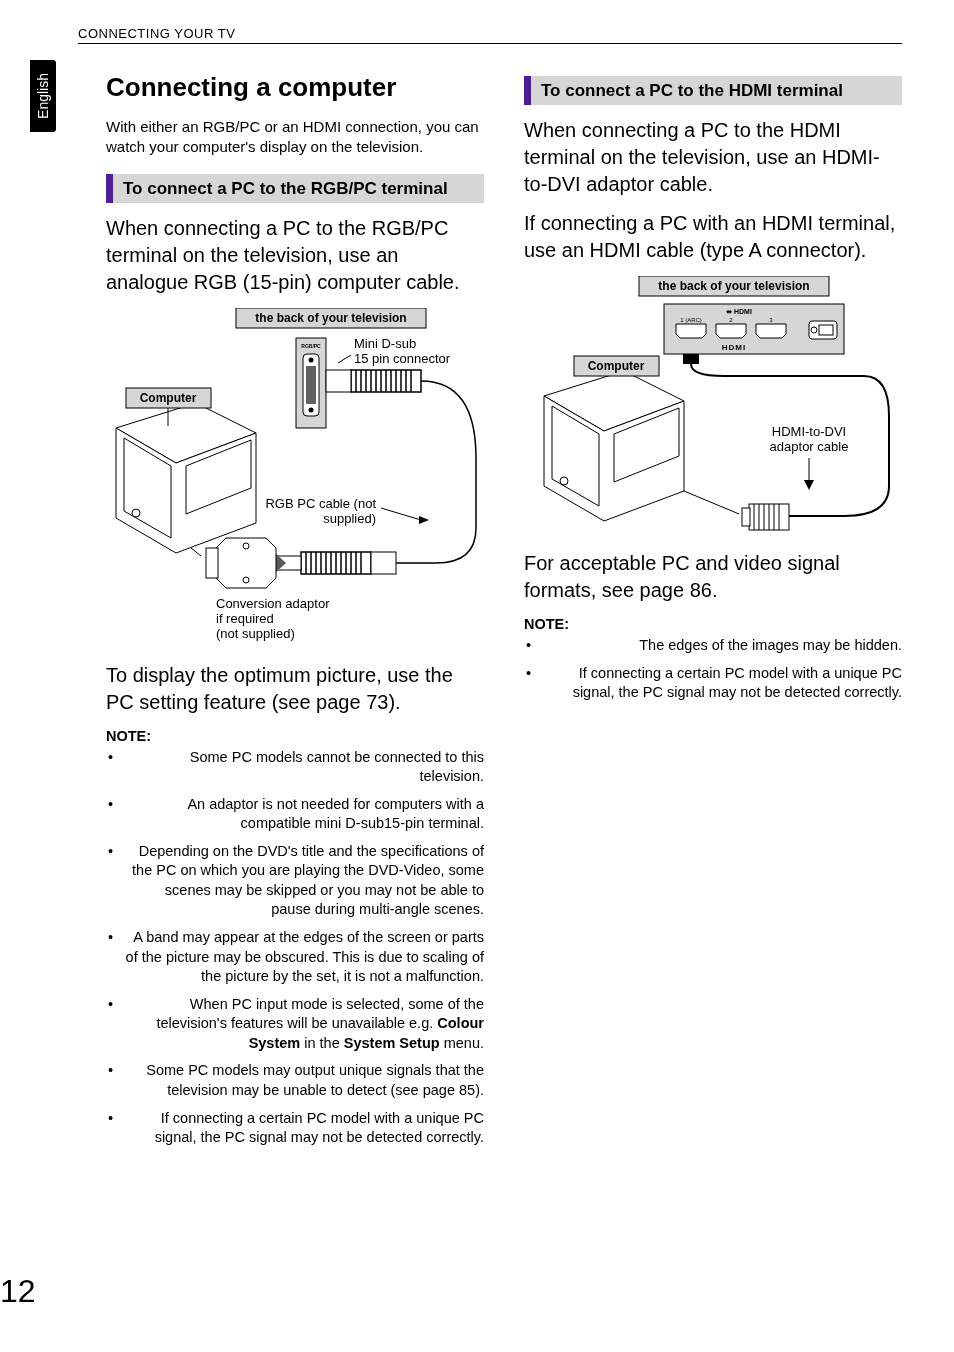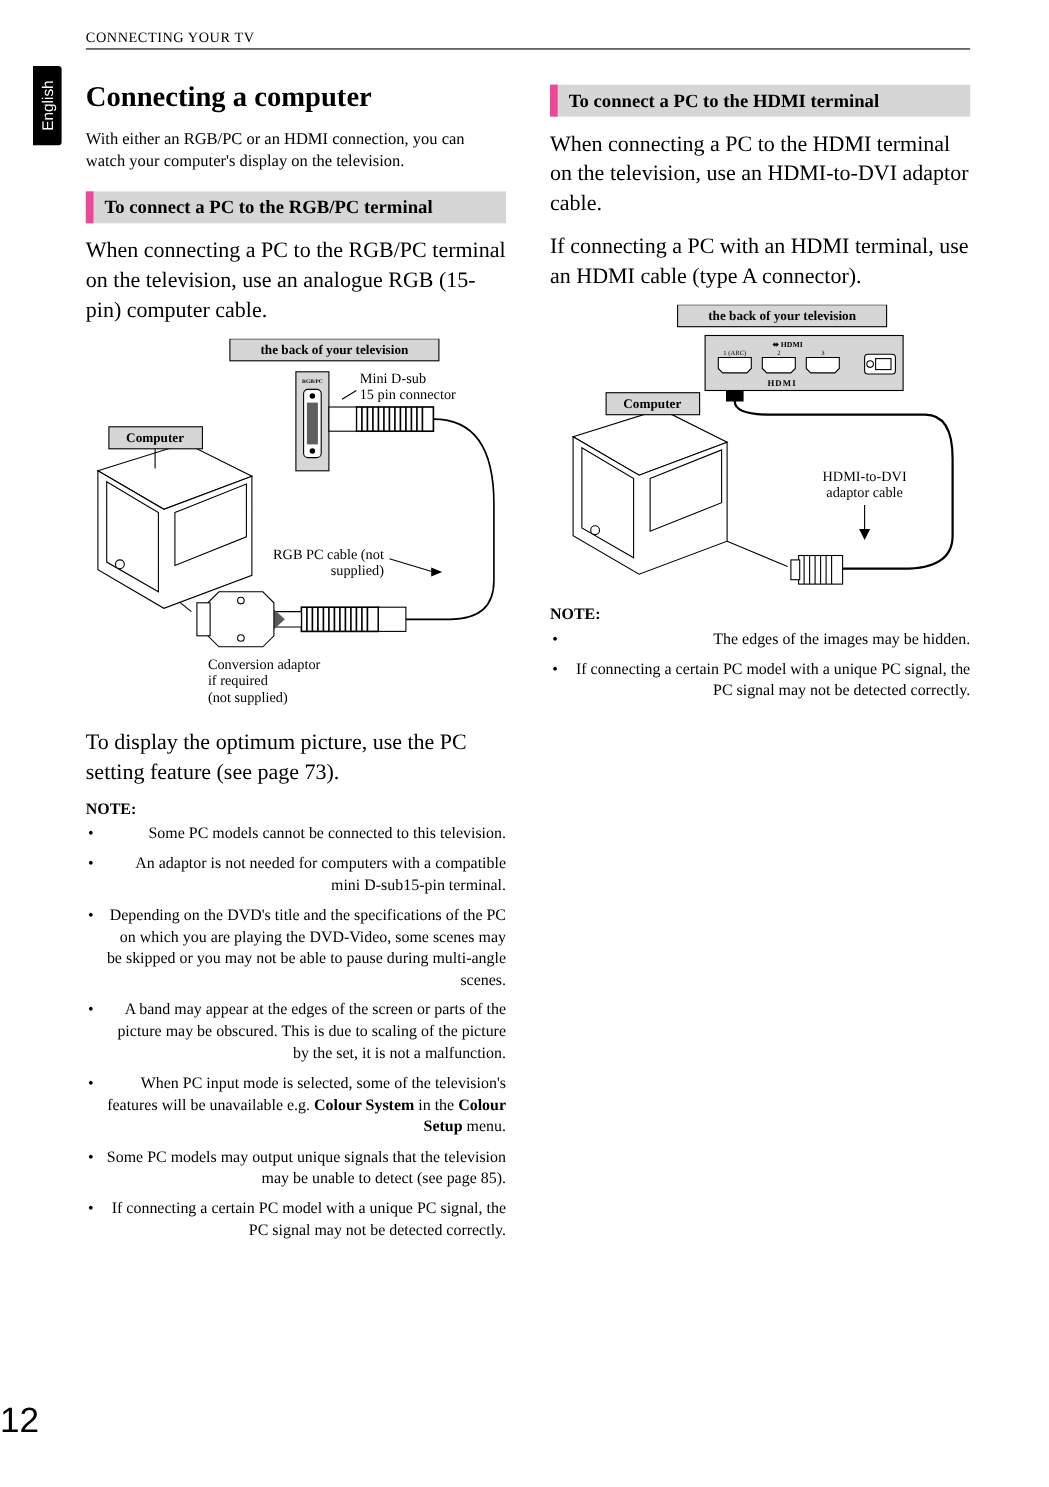--- a/index.html
+++ b/index.html
@@ -5,22 +5,21 @@
   * { box-sizing: border-box; margin: 0; padding: 0; }
   body {
     font-family: "Myriad Pro", "Segoe UI", Arial, sans-serif;
     background: #fff;
     width: 954px;
     height: 1352px;
     position: relative;
     color: #000;
   }
   .page {
-    padding: 26px 72px 0 78px;
-    font-family: Liberation Serif, serif;
+    padding: 26px 52px 0 78px;
   }
   .running-header {
     font-size: 13px;
     letter-spacing: 0.5px;
     margin-bottom: 2px;
   }
   .header-rule {
     border: none;
     border-top: 1px solid #000;
     margin-bottom: 28px;
@@ -39,38 +38,39 @@
     justify-content: center;
   }
   .side-tab span {
     transform: rotate(-90deg);
     font-size: 14px;
     white-space: nowrap;
   }
   .columns {
     display: flex;
     gap: 40px;
+    margin-left: 28px;
   }
   .col {
     flex: 1;
     min-width: 0;
   }
   h1.main {
     font-size: 26px;
     font-weight: 700;
     margin-bottom: 14px;
   }
   p.body {
     font-size: 15px;
     line-height: 1.35;
     margin-bottom: 14px;
   }
   .subhead {
     background: #d6d6d6;
-    border-left: 7px solid #ec4899;
+    border-left: 7px solid #4c1d95;
     padding: 5px 10px 4px 10px;
     font-size: 17px;
     font-weight: 700;
     margin: 16px 0 12px 0;
   }
   .small {
     font-size: 20px;
     line-height: 1.35;
     margin-bottom: 12px;
   }
@@ -215,21 +215,21 @@
         <text x="110" y="330" font-size="13">(not supplied)</text>
       </svg>
 
       <p class="small">To display the optimum picture, use the PC setting feature (see page 73).</p>
       <div class="note-head">NOTE:</div>
       <ul class="notes">
           <li>Some PC models cannot be connected to this television.</li>
           <li>An adaptor is not needed for computers with a compatible mini D-sub15-pin terminal.</li>
           <li>Depending on the DVD's title and the specifications of the PC on which you are playing the DVD-Video, some scenes may be skipped or you may not be able to pause during multi-angle scenes.</li>
           <li>A band may appear at the edges of the screen or parts of the picture may be obscured. This is due to scaling of the picture by the set, it is not a malfunction.</li>
-          <li>When PC input mode is selected, some of the television's features will be unavailable e.g. <span class="bold">Colour System</span> in the <span class="bold">Colour Setup</span> menu.</li>
+          <li>When PC input mode is selected, some of the television's features will be unavailable e.g. <span class="bold">Colour System</span> in the <span class="bold">System Setup</span> menu.</li>
           <li>Some PC models may output unique signals that the television may be unable to detect (see page 85).</li>
           <li>If connecting a certain PC model with a unique PC signal, the PC signal may not be detected correctly.</li>
         </ul>
     </div>
 
     <div class="col">
       <div class="subhead" style="margin-top:4px">To connect a PC to the HDMI terminal</div>
       <p class="small">When connecting a PC to the HDMI terminal on the television, use an HDMI-to-DVI adaptor cable.</p>
       <p class="small">If connecting a PC with an HDMI terminal, use an HDMI cable (type A connector).</p>
 
@@ -279,20 +279,21 @@
 
         <rect x="50" y="80" width="85" height="20" fill="#d6d6d6" stroke="#000"></rect>
         <text x="92" y="94" text-anchor="middle" font-size="12" font-weight="700">Computer</text>
 
         <text x="285" y="160" font-size="13" text-anchor="middle">HDMI-to-DVI</text>
         <text x="285" y="175" font-size="13" text-anchor="middle">adaptor cable</text>
         <line x1="285" y1="182" x2="285" y2="206" stroke="#000"></line>
         <polygon points="280,204 285,214 290,204" fill="#000"></polygon>
       </svg>
 
+      <p class="small">For acceptable PC and video signal formats, see page 86.</p>
       <div class="note-head">NOTE:</div>
       <ul class="notes">
           <li>The edges of the images may be hidden.</li>
           <li>If connecting a certain PC model with a unique PC signal, the PC signal may not be detected correctly.</li>
         </ul>
     </div>
 
   </div>
 </div>
 

